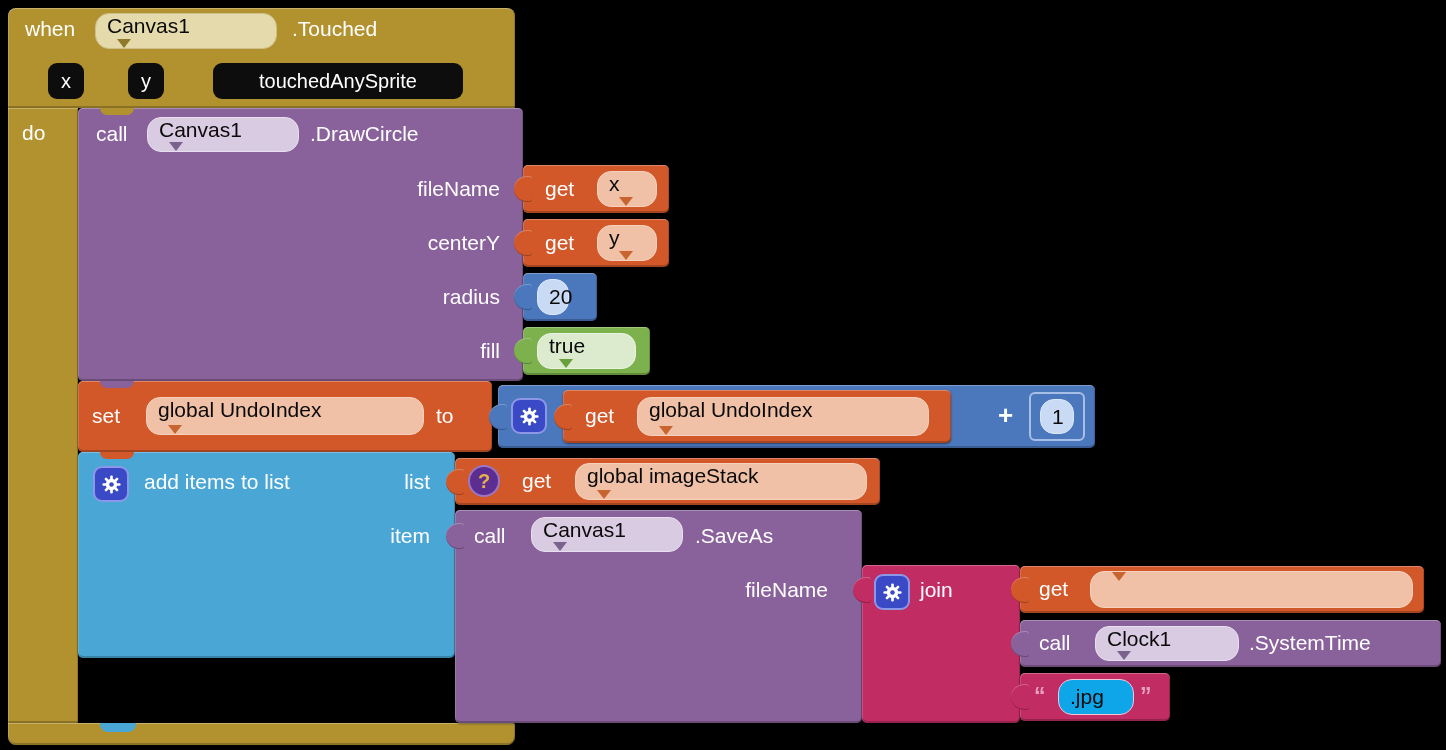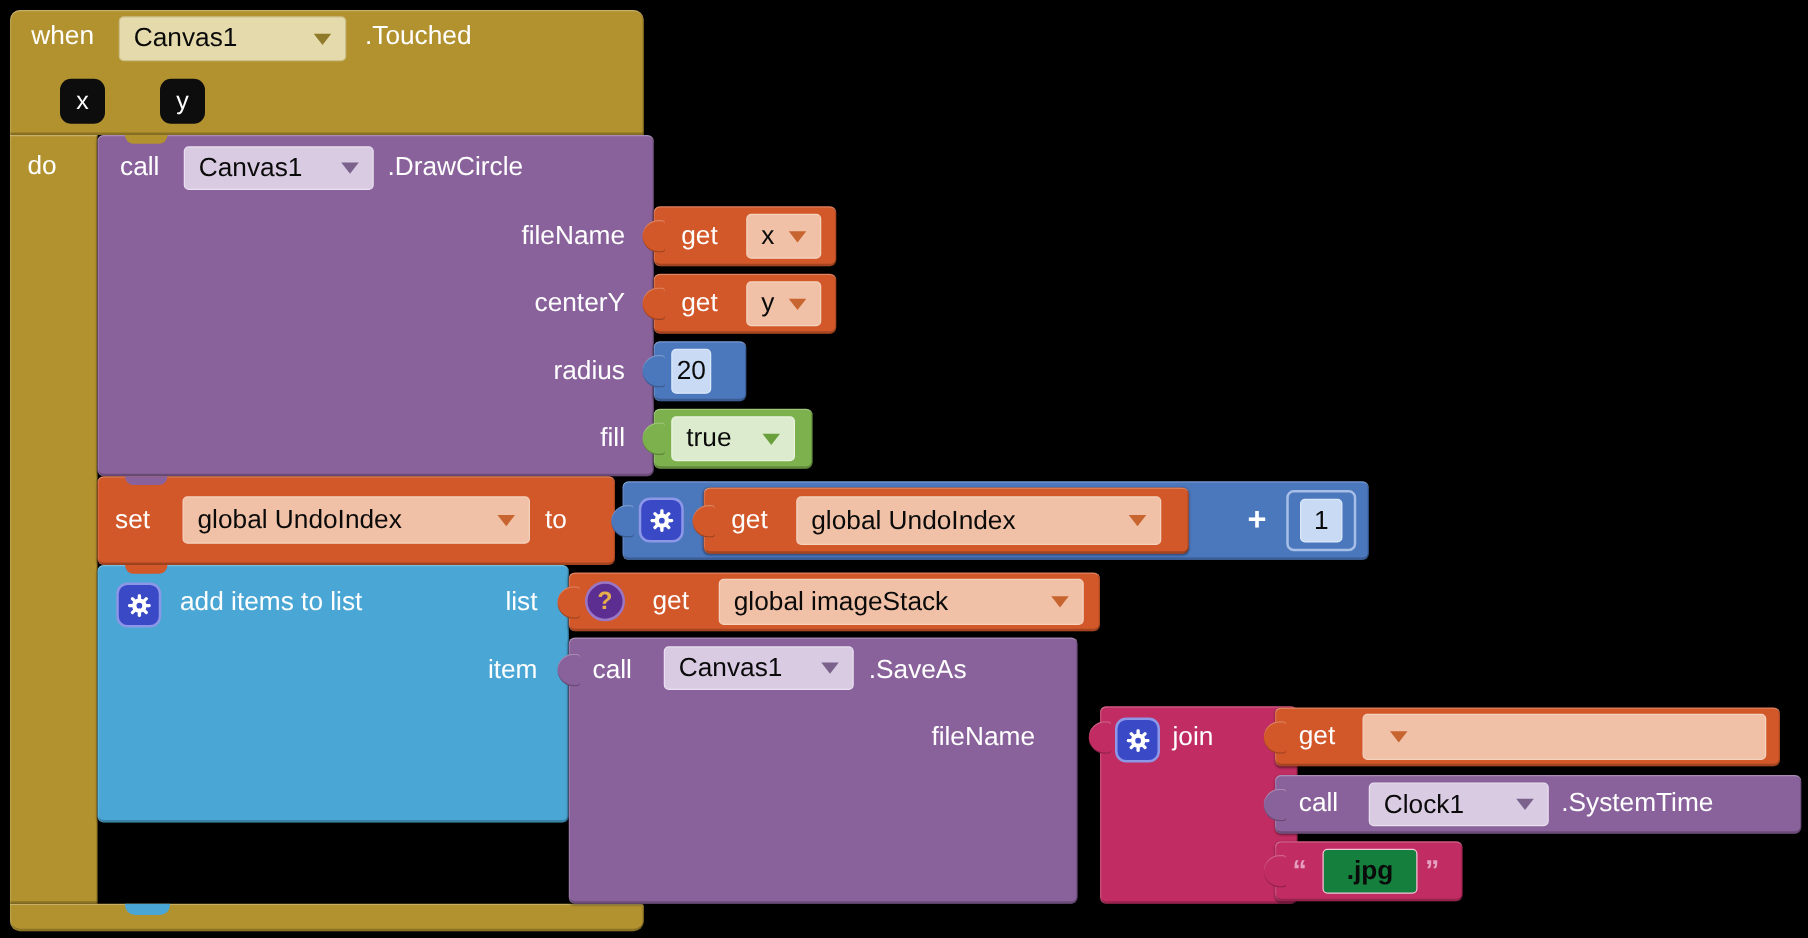--- a/index.html
+++ b/index.html
@@ -12,30 +12,30 @@
                   inset 0 -2px 0 rgba(0,0,0,.22),
                   inset -1px 0 0 rgba(0,0,0,.18);}
   .lbl{position:absolute;white-space:nowrap;font-size:21px;line-height:28px;}
   .gold{background:#b2922f;}
   .purple{background:#8a629b;}
   .orange{background:#d2582a;}
   .mblue{background:#4b77bd;}
   .green{background:#7db14e;}
   .lblue{background:#4aa6d4;}
   .pink{background:#c12d62;}
-  .fld{position:absolute;box-sizing:border-box;display:flex;align-items:center;
-       justify-content:space-between;padding:0 11px;border-radius:4px;color:#0a0a0a;
-       font-size:21px;white-space:nowrap;}
+  .fld{position:absolute;box-sizing:border-box;display:flex;align-items:flex-start;
+       justify-content:space-between;padding:0 11px;border-radius:14px;color:#0a0a0a;
+       font-size:21px;white-space:nowrap;flex-direction:column;}
   .fld.center{justify-content:center;}
   .fld-gold{background:#e5daab;border:1px solid #cdbf8a;}
   .fld-purple{background:#d9cbe2;border:1px solid #e8dff0;}
   .fld-orange{background:#f0c1a6;border:1px solid #f4d2bd;}
   .fld-mblue{background:#c9daf4;border:1px solid #dce8fa;}
   .fld-green{background:#dcebcd;border:1px solid #e9f3df;}
-  .fld-pink{background:#15803d;border:1px solid #f4c4d9;font-weight:bold;}
+  .fld-pink{background:#0ea5e9;border:1px solid #f4c4d9;}
   .arr{width:0;height:0;border-left:7px solid transparent;border-right:7px solid transparent;
        border-top:9px solid #000;margin-left:10px;flex:0 0 auto;}
   .arr-gold{border-top-color:#8f7a2b;}
   .arr-purple{border-top-color:#7b628d;}
   .arr-orange{border-top-color:#c8642f;}
   .arr-green{border-top-color:#69a03c;}
   .badge{position:absolute;height:36px;background:#0d0d0d;border-radius:9px;color:#fff;
          display:flex;align-items:center;justify-content:center;font-size:20px;}
   .knob::before{content:'';position:absolute;left:-9px;top:var(--kt,50%);
        transform:translateY(-50%);width:18px;height:26px;background:inherit;
@@ -64,20 +64,23 @@
       <span>Canvas1</span>
       <span class="arr arr-gold"></span>
     </div>
     <span class="lbl" style="left:284px;top:7px">.Touched</span>
     <div class="badge" style="left:40px;top:55px;width:36px">
       <span>x</span>
     </div>
     <div class="badge" style="left:120px;top:55px;width:36px">
       <span>y</span>
     </div>
+    <div class="badge" style="left:205px;top:55px;width:250px">
+      <span>touchedAnySprite</span>
+    </div>
   </div>
   <div class="blk gold" style="left:8px;top:108px;width:70px;height:615px;border-radius:0;">
     <span class="lbl" style="left:14px;top:11px">do</span>
   </div>
   <div class="blk gold" style="left:8px;top:723px;width:507px;height:22px;border-radius:0 2px 8px 8px;"></div>
 
   <div class="blk purple" style="left:78px;top:108px;width:445px;height:273px;">
     <span class="lbl" style="left:18px;top:12px">call</span>
     <div class="fld fld-purple" style="left:69px;top:9px;width:152px;height:35px">
       <span>Canvas1</span>
@@ -193,21 +196,21 @@
   <div class="blk purple knob" style="left:455px;top:510px;width:407px;height:213px;--kt:26px;">
     <span class="lbl" style="left:19px;top:12px">call</span>
     <div class="fld fld-purple" style="left:76px;top:7px;width:152px;height:35px">
       <span>Canvas1</span>
       <span class="arr arr-purple"></span>
     </div>
     <span class="lbl" style="left:240px;top:12px">.SaveAs</span>
     <span class="lbl" style="right:34px;top:66px">fileName</span>
   </div>
 
-  <div class="blk pink knob" style="left:880px;top:565px;width:158px;height:158px;--kt:25px;">
+  <div class="blk pink knob" style="left:862px;top:565px;width:158px;height:158px;--kt:25px;">
     <div class="gear" style="left:12px;top:9px">
       <svg viewBox="0 0 24 24" width="23" height="23">
         <g fill="#ffffff">
           <rect x="10.6" y="2.5" width="2.8" height="19" rx="1.2"></rect>
           <rect x="10.6" y="2.5" width="2.8" height="19" rx="1.2" transform="rotate(45 12 12)"></rect>
           <rect x="10.6" y="2.5" width="2.8" height="19" rx="1.2" transform="rotate(90 12 12)"></rect>
           <rect x="10.6" y="2.5" width="2.8" height="19" rx="1.2" transform="rotate(135 12 12)"></rect>
           <circle cx="12" cy="12" r="6"></circle>
           <circle cx="12" cy="12" r="2.4" fill="#3a4ac6"></circle>
         </g>

